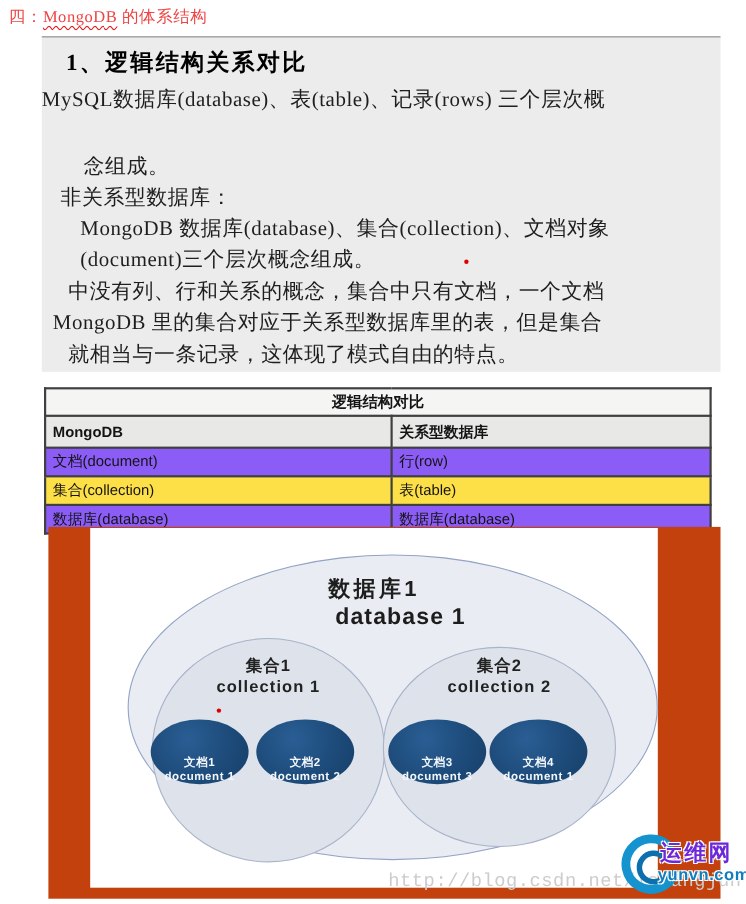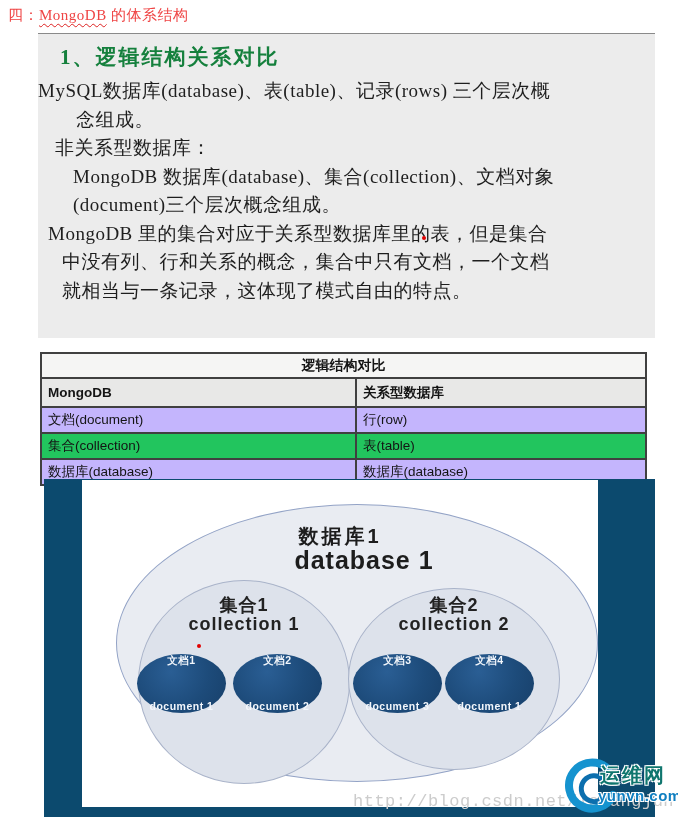--- a/index.html
+++ b/index.html
@@ -10,79 +10,79 @@
   }
   
   .doc-title{position:absolute;left:8px;top:6px;font-size:15px;color:#ef4444;letter-spacing:0.5px;}
   .doc-title .squiggle{text-decoration:underline;text-decoration-style:wavy;text-decoration-color:#d22;text-decoration-thickness:1px;text-underline-offset:3px;}
   
   .box1{
     position:absolute;left:38px;top:33px;width:617px;height:305px;
     background:#ececec;border-top:1px solid #8a8a8a;box-sizing:border-box;
   }
   .box1 h1{
-    margin:9px 0 6px 22px;font-size:21px;font-weight:bold;color:#15803d;letter-spacing:2px;
+    margin:9px 0 6px 22px;font-size:21px;font-weight:bold;color:#000000;letter-spacing:2px;
   }
   .box1 .ln{font-size:19px;line-height:28.5px;color:#1e1e1e;white-space:nowrap;letter-spacing:0.5px;}
-  .i17{padding-left:17px;} .i26{} .i38{padding-left:38px;}
+  .i17{padding-left:17px;} .i26{} .i38{padding-left:38px;margin-top:32px;}
   .i35{padding-left:35px;} .i10{padding-left:10px;} .i24{padding-left:24px;}
   
   .cmp-table{
     position:absolute;left:40px;top:352px;width:607px;border-collapse:collapse;
     font-family:"Liberation Sans","DejaVu Sans",sans-serif;font-size:13.5px;color:#141414;
     border:2px solid #3a3a3a;
   }
   .cmp-table td{border:2px solid #404040;padding:2px 6px;height:20px;}
   .cmp-table .t-title td{background:#f5f5f4;text-align:center;font-weight:bold;font-size:14px;height:19px;}
   .cmp-table .t-head td{background:#e8e8e7;font-weight:bold;height:23px;}
-  .cmp-table .r-odd td{background:#c4b5fd;margin-top:32px;}
-  .cmp-table .r-even td{background:#22c55e;}
+  .cmp-table .r-odd td{background:#8b5cf6;margin-top:32px;}
+  .cmp-table .r-even td{background:#fde047;}
   .col-a{width:301px;} 
   
-  .panel{position:absolute;left:44px;top:479px;width:611px;height:338px;background:#0c4a6e;text-decoration:underline;}
+  .panel{position:absolute;left:44px;top:479px;width:611px;height:338px;background:#c2410c;text-decoration:underline;}
   .diagram{position:absolute;left:38px;top:1px;width:516px;height:327px;background:#ffffff;}
   .ellipse{position:absolute;border-radius:50%;box-sizing:border-box;}
   .db-ellipse{left:34px;top:24px;width:482px;height:278px;background:#e9ecf2;border:1.5px solid #93a3c6;}
   .coll1-ellipse{left:56px;top:100px;width:212px;height:204px;background:#dde2eb;border:1px solid #a9b3c9;}
   .coll2-ellipse{left:266px;top:108px;width:212px;height:182px;background:#dde2eb;border:1px solid #a9b3c9;}
   .doc-ellipse{
     width:89px;height:59px;border-radius:50%;position:absolute;top:174px;
     background:radial-gradient(circle at 38% 30%, #2a5e94 0%, #1d4b7a 55%, #173f69 100%);
     color:#f2f6fb;text-align:center;font-family:"Liberation Sans","DejaVu Sans",sans-serif;
     font-weight:bold;font-size:10.5px;line-height:13px;letter-spacing:0.5px;
-    display:flex;flex-direction:column;justify-content:space-between;
+    display:flex;flex-direction:column;justify-content:flex-end;
   }
   .doc1{left:55px;} .doc2{left:151px;} .doc3{left:271px;} .doc4{left:363px;}
   .db-label{
     position:absolute;left:0;top:44px;width:100%;text-align:center;
     font-family:"Liberation Sans","DejaVu Sans",sans-serif;font-weight:bold;color:#1d1d1d;
   }
   .db-label .cn{font-size:20px;line-height:24px;letter-spacing:3px;}
-  .db-label .en{font-size:25px;line-height:25px;letter-spacing:1px;padding-left:48px;}
+  .db-label .en{font-size:21px;line-height:25px;letter-spacing:1px;padding-left:48px;}
   .coll-label{
     position:absolute;width:212px;text-align:center;
     font-family:"Liberation Sans","DejaVu Sans",sans-serif;font-weight:bold;color:#222;
-    font-size:18px;line-height:19px;letter-spacing:1px;
+    font-size:15px;line-height:19px;letter-spacing:1px;
   }
   .coll1-label{left:56px;top:116px;} .coll2-label{left:266px;top:116px;}
   .red-dot{position:absolute;width:4px;height:4px;background:#e10000;border-radius:50%;}
   .dot-text{left:422px;top:236px;} .dot-diagram{left:197px;top:644px;}
   
   .watermark{
     position:absolute;left:353px;top:792px;z-index:1;
     font-family:"Liberation Mono","DejaVu Sans Mono",monospace;
     font-size:17px;color:#cccccc;letter-spacing:0.5px;white-space:nowrap;
   }
   
   .logo{position:absolute;left:558px;top:756px;width:112px;height:64px;z-index:2;}
   .logo .swirl{position:absolute;left:0;top:2px;}
   .logo .site-name{
     position:absolute;left:42px;top:6px;width:70px;
     font-family:"Liberation Sans","DejaVu Sans",sans-serif;font-weight:bold;
-    font-size:20px;letter-spacing:2px;color:#0f766e;
+    font-size:20px;letter-spacing:2px;color:#6d28d9;
     text-shadow:1px 1px 0 #fff,-1px -1px 0 #fff,1px -1px 0 #fff,-1px 1px 0 #fff;
     white-space:nowrap;
   }
   .logo .site-domain{
     position:absolute;left:40px;top:31px;
     font-family:"Liberation Sans","DejaVu Sans",sans-serif;font-weight:bold;
     font-size:15px;color:#0e7ec0;letter-spacing:0.5px;
     text-shadow:1px 1px 0 #fff,-1px -1px 0 #fff,1px -1px 0 #fff,-1px 1px 0 #fff;
     white-space:nowrap;
   }
@@ -94,22 +94,22 @@
   <span>四：</span><span class="squiggle">MongoDB</span><span> 的体系结构</span>
 </div>
 
 <div class="box1">
   <h1>1、逻辑结构关系对比</h1>
   <div class="ln i26">MySQL数据库(database)、表(table)、记录(rows) 三个层次概</div>
   <div class="ln i38">念组成。</div>
   <div class="ln i17">非关系型数据库：</div>
   <div class="ln i35">MongoDB 数据库(database)、集合(collection)、文档对象</div>
   <div class="ln i35">(document)三个层次概念组成。</div>
+  <div class="ln i24">中没有列、行和关系的概念，集合中只有文档，一个文档</div>
   <div class="ln i10">MongoDB 里的集合对应于关系型数据库里的表，但是集合</div>
-  <div class="ln i24">中没有列、行和关系的概念，集合中只有文档，一个文档</div>
   <div class="ln i24">就相当与一条记录，这体现了模式自由的特点。</div>
 </div>
 
 <div class="red-dot dot-text"></div>
 
 <table class="cmp-table">
   <tbody>
       <tr class="t-title">
     <td colspan="2">逻辑结构对比</td>
   </tr>

